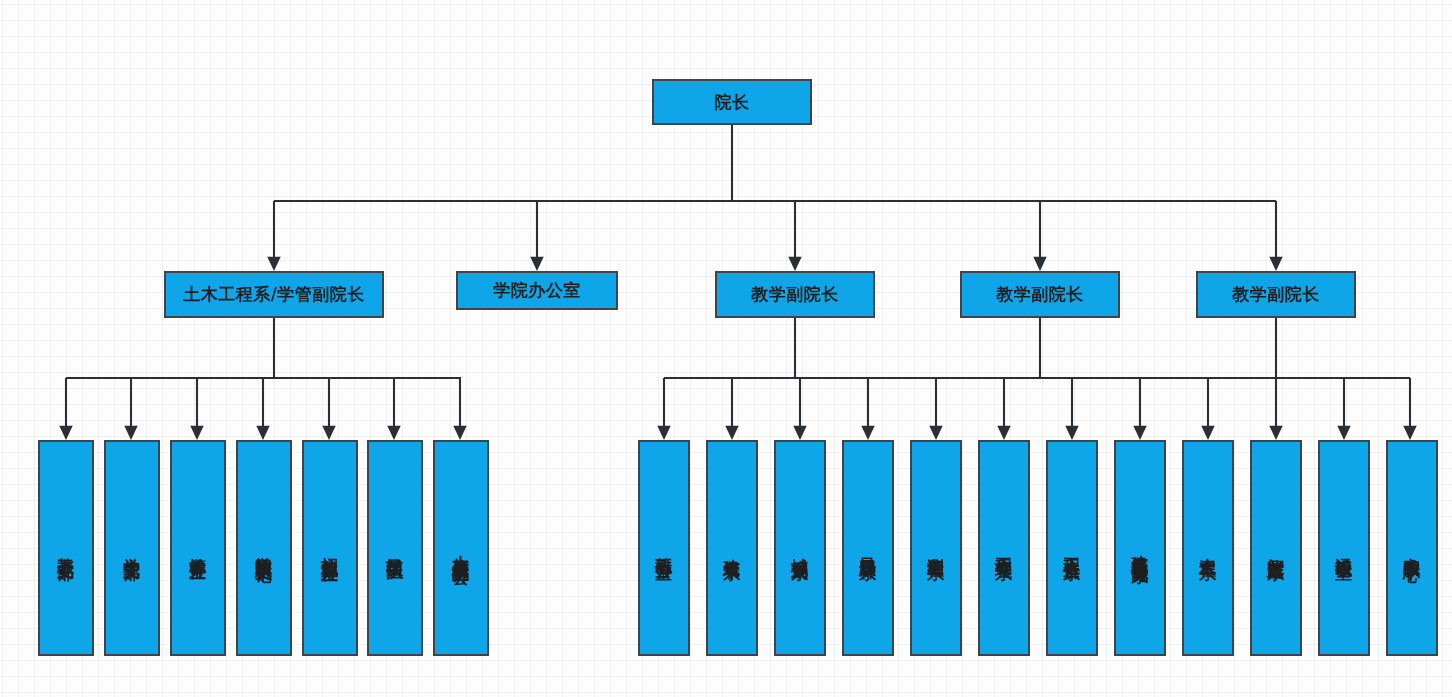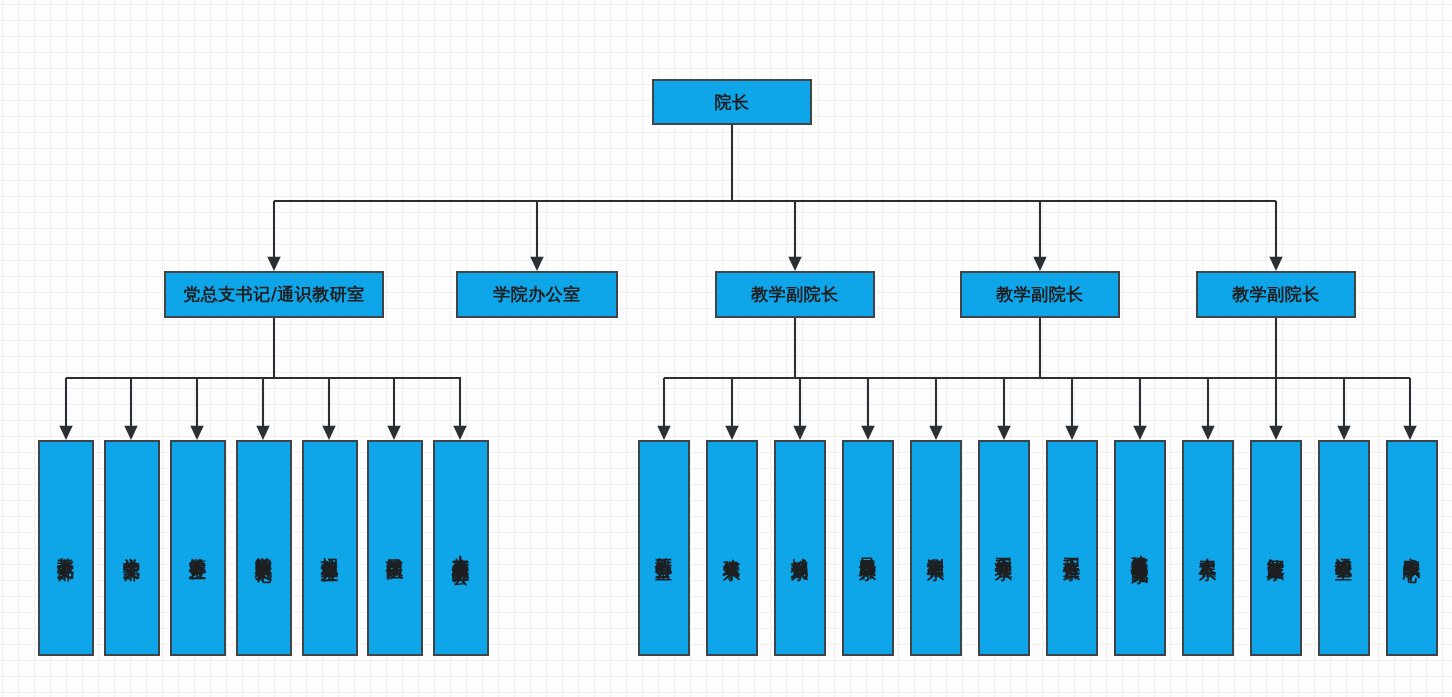--- a/index.html
+++ b/index.html
@@ -117,23 +117,23 @@
       <path d="M1344,378 L1344,432" marker-end="url(#arrow)"></path>
       <path d="M1410,378 L1410,432" marker-end="url(#arrow)"></path>
     </g>
   </svg>
 
   <div class="node node-h" style="left:652px; top:79px; width:160px; height:46px;">
     <span class="label">院长</span>
   </div>
 
   <div class="node node-h" style="left:164px; top:271px; width:220px; height:47px;">
-    <span class="label">党总支书记/通识教研室</span>
-  </div>
-  <div class="node node-h" style="left:456px; top:271px; width:162px; height:47px;">
+    <span class="label">土木工程系/学管副院长</span>
+  </div>
+  <div class="node node-h" style="left:456px; top:271px; width:162px; height:39px;">
     <span class="label">学院办公室</span>
   </div>
   <div class="node node-h" style="left:715px; top:271px; width:160px; height:47px;">
     <span class="label">教学副院长</span>
   </div>
   <div class="node node-h" style="left:960px; top:271px; width:160px; height:47px;">
     <span class="label">教学副院长</span>
   </div>
   <div class="node node-h" style="left:1196px; top:271px; width:160px; height:47px;">
     <span class="label">教学副院长</span>

